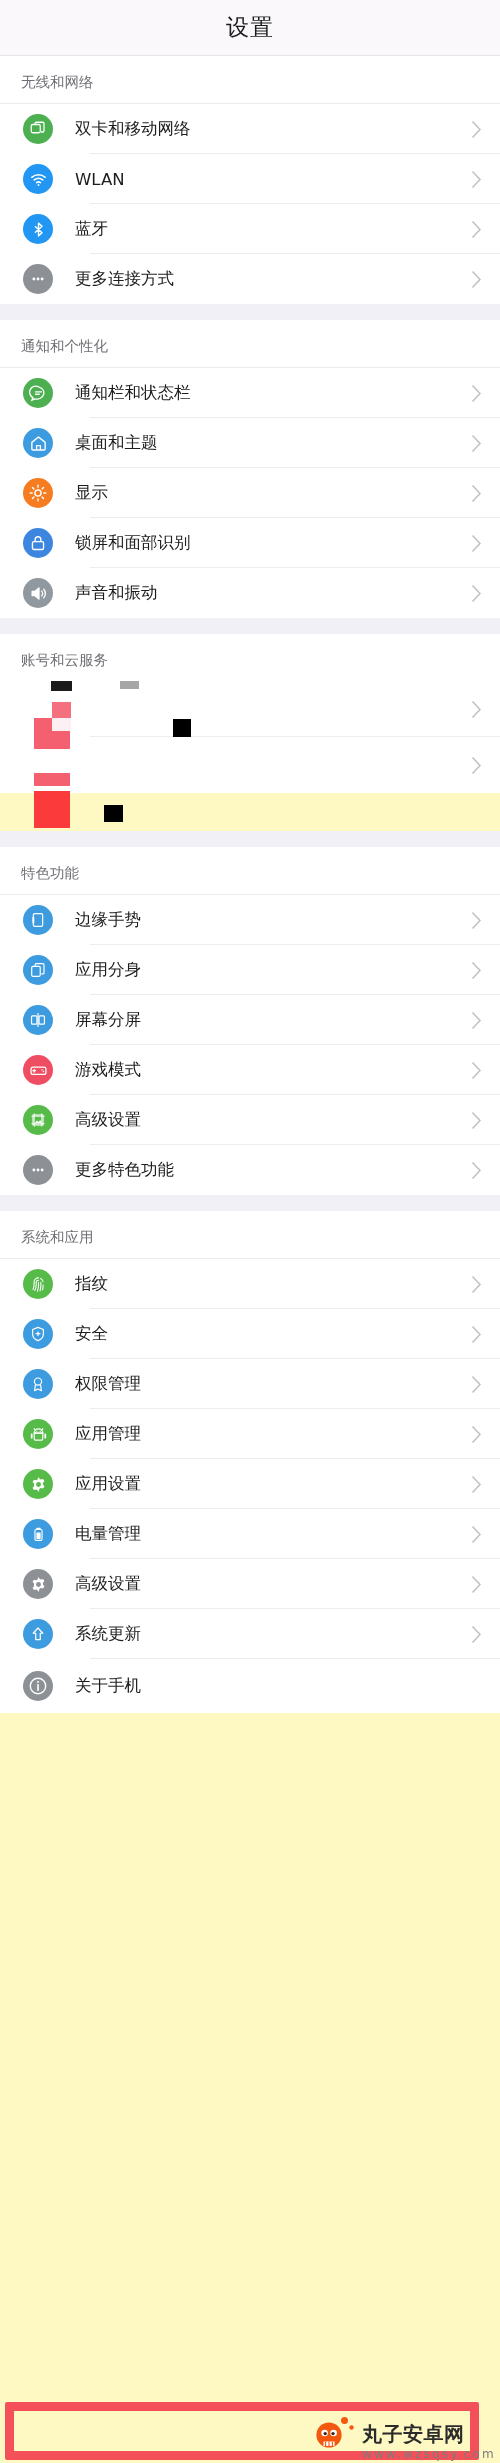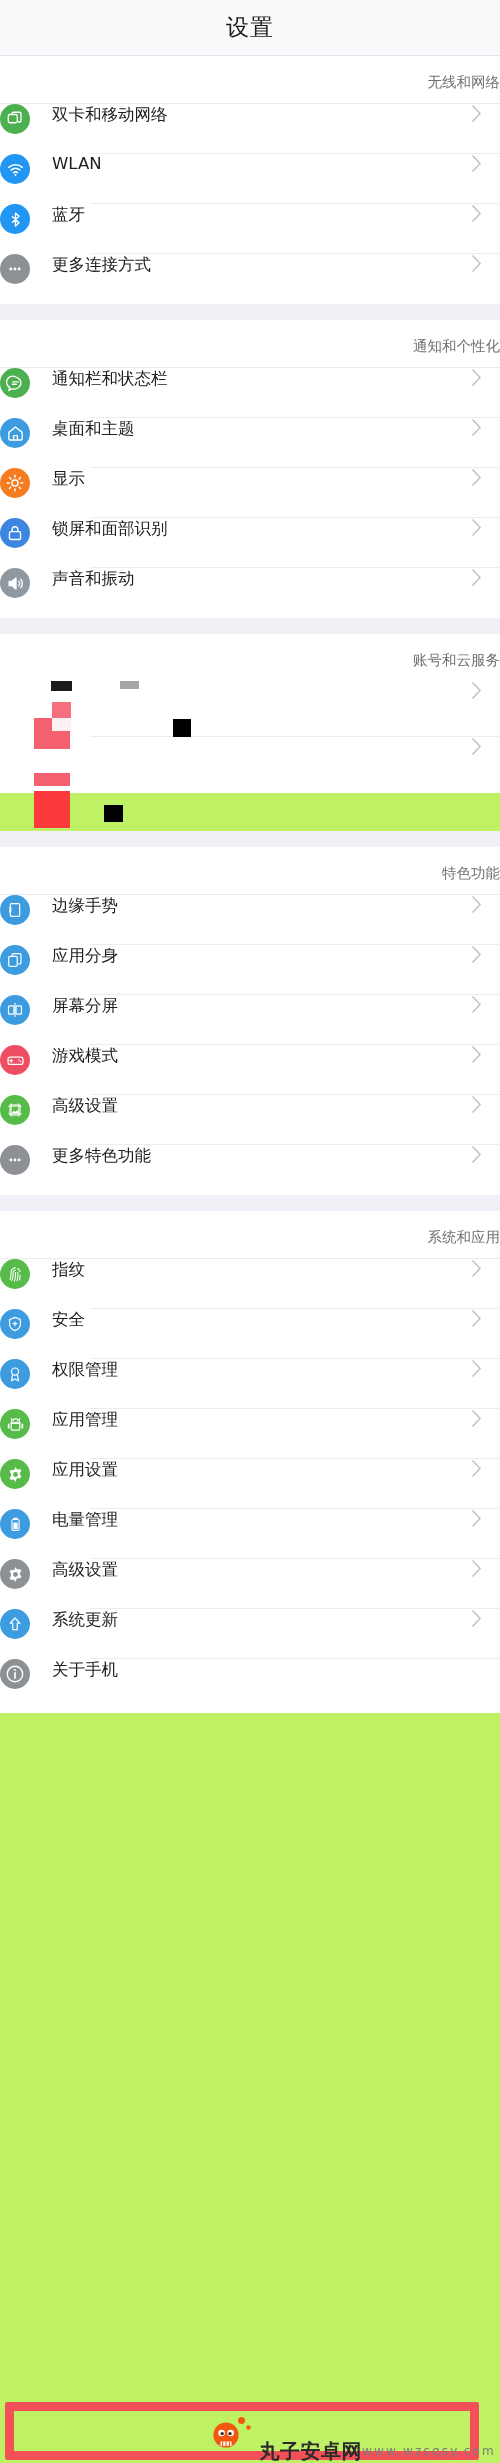--- a/index.html
+++ b/index.html
@@ -5,21 +5,21 @@
   * { box-sizing: border-box; margin: 0; padding: 0; }
   html, body {
     width: 500px;
     background: #ffffff;
     font-family: "DejaVu Sans", "Liberation Sans", sans-serif;
   }
   #screen {
     position: relative;
     width: 500px;
     height: 2463px;
-    background: #bef264;
+    background: #fef9c3;
     overflow: hidden;
   }
 
   
   .titlebar {
     height: 56px;
     background: #faf8fb;
     display: flex;
     align-items: center;
     justify-content: center;
@@ -35,31 +35,31 @@
   .section-gap {
     height: 16px;
     background: #f1f0f6;
   }
   .section-header {
     background: #ffffff;
     padding: 17px 0 11px 21px;
     font-size: 14.5px;
     color: #6f6f75;
     border-bottom: 1px solid #eceaee;
-    text-align: right;
   }
 
   
   .group { background: #ffffff; }
   .row {
     position: relative;
     display: flex;
-    align-items: flex-start;
+    align-items: center;
     height: 50px;
     background: #ffffff;
+    padding-left: 23px;
     padding-right: 18px;
   }
   .row::after {
     content: "";
     position: absolute;
     left: 90px;
     right: 0;
     bottom: 0;
     height: 1px;
     background: #ededef;
@@ -106,21 +106,21 @@
   
   .watermark {
     position: absolute;
     right: 4px;
     bottom: 2px;
     display: flex;
     align-items: flex-end;
     z-index: 8;
   }
   .wm-mascot { margin-right: 4px; margin-bottom: 2px; }
-  .wm-textcol { display: flex; flex-direction: row; align-items: flex-start; margin-top: 20px; }
+  .wm-textcol { display: flex; flex-direction: column; align-items: flex-start; margin-top: 20px; }
   .wm-name {
     font-size: 20px;
     font-weight: bold;
     color: #2b2b2b;
     line-height: 1;
     letter-spacing: 0.5px;
   }
   .wm-url {
     font-size: 12px;
     color: #7c7c7c;

